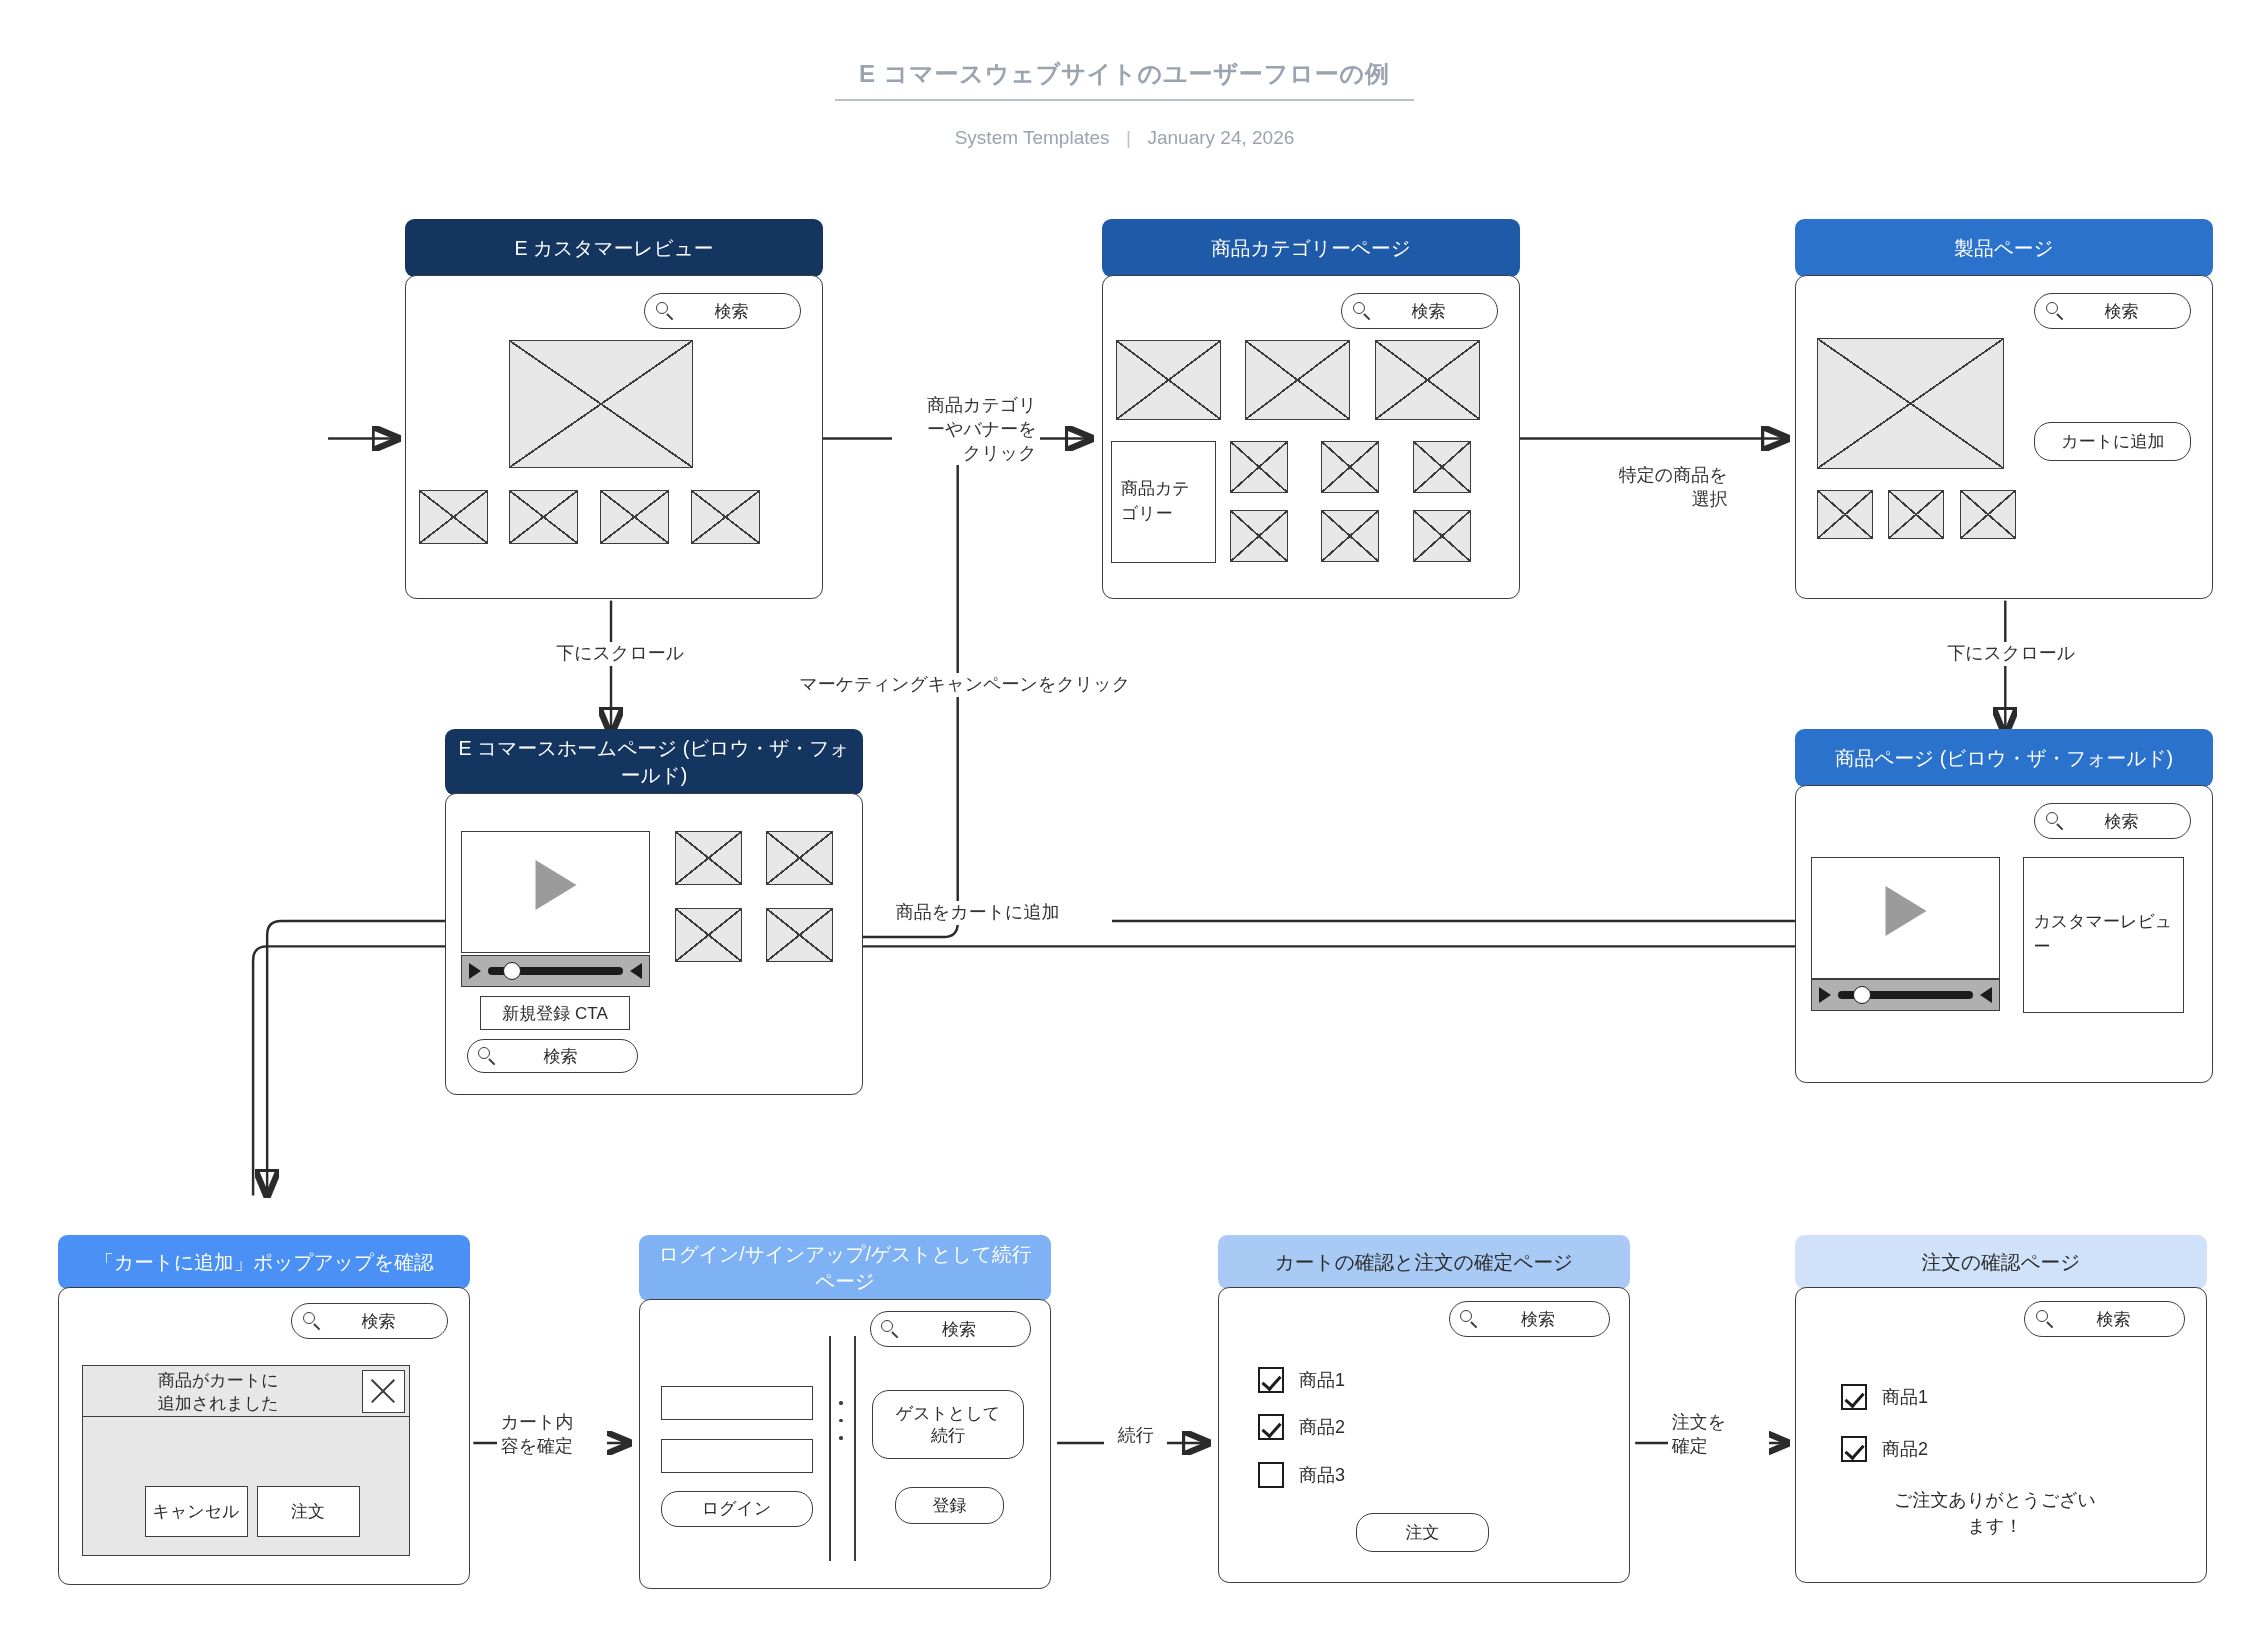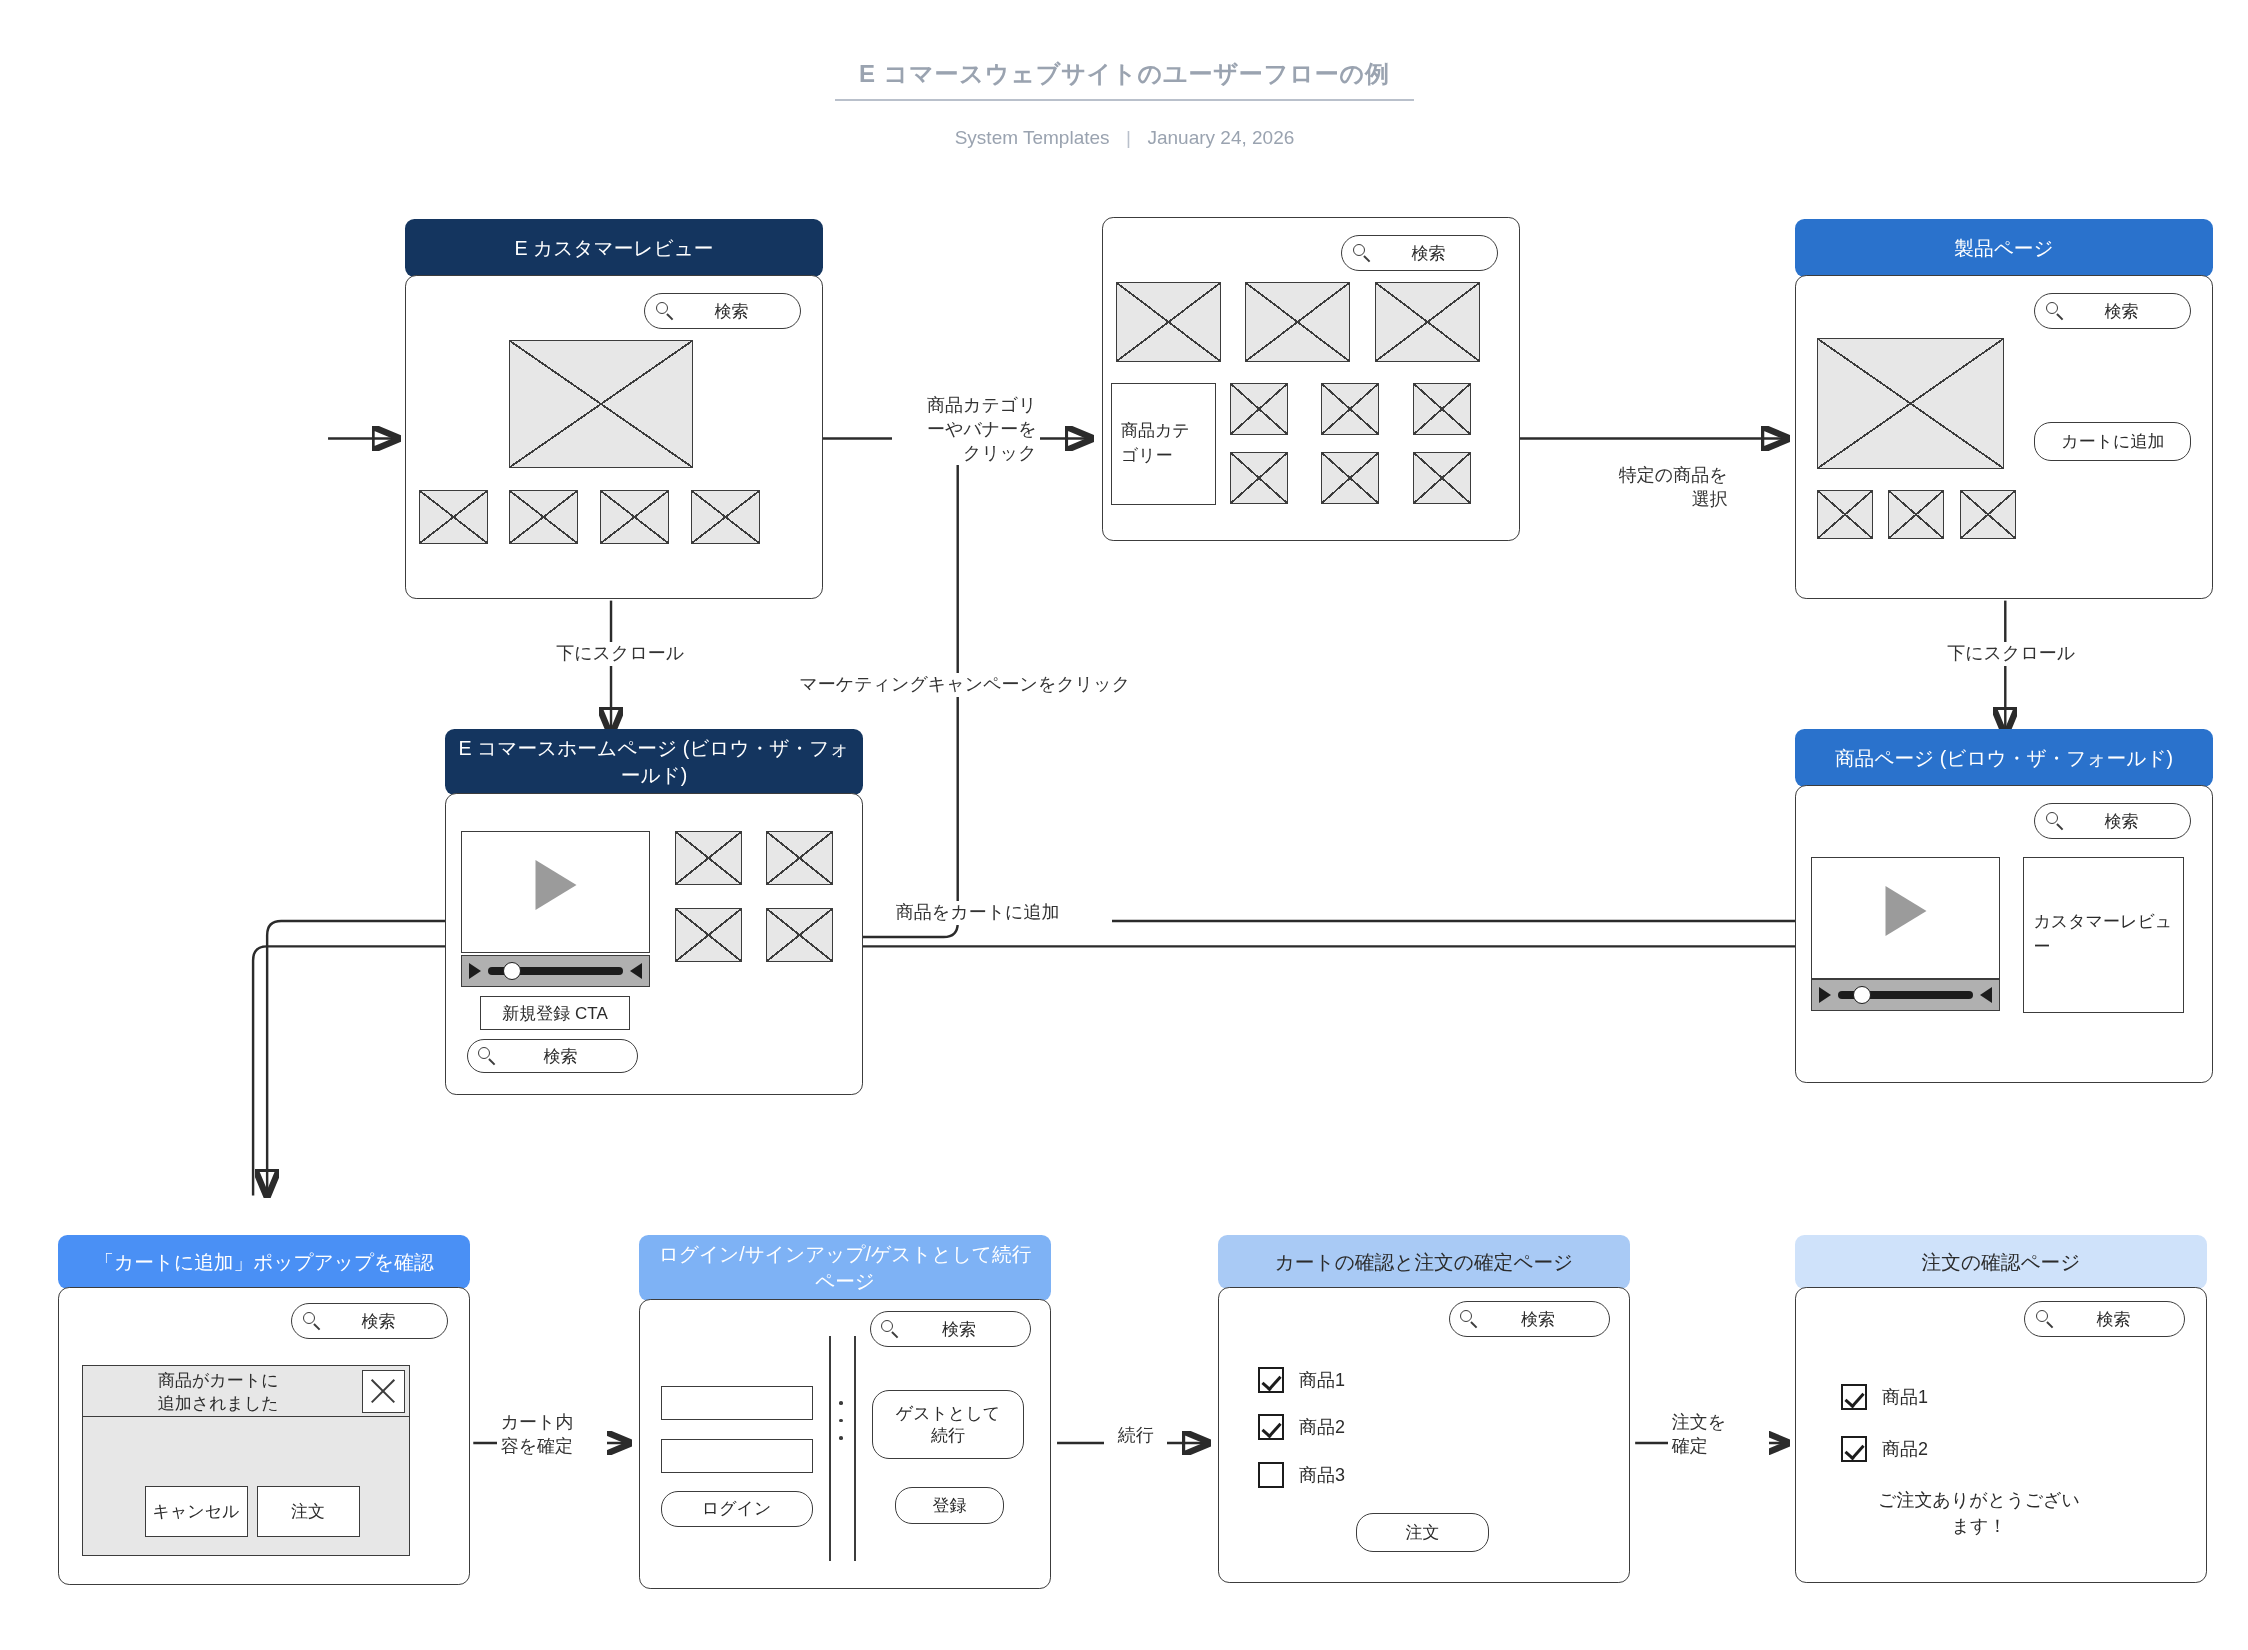--- a/index.html
+++ b/index.html
@@ -168,20 +168,21 @@
       </div>
       <div class="wf-img" style="left:103px;top:64px;width:184px;height:128px;"></div>
       <div class="wf-img" style="left:13px;top:214px;width:69px;height:54px;"></div>
       <div class="wf-img" style="left:103px;top:214px;width:69px;height:54px;"></div>
       <div class="wf-img" style="left:194px;top:214px;width:69px;height:54px;"></div>
       <div class="wf-img" style="left:285px;top:214px;width:69px;height:54px;"></div>
     </div>
   </div>
 
   <div class="node" style="left:1102px;top:219px;width:418px;">
+    <div class="node-head" style="height:58px;background:#1e5aa8;color:#fff;">商品カテゴリーページ</div>
     <div class="node-body" style="height:324px;">
       <div class="searchbox" style="right:20.6px;top:17px;width:157px;height:36px;">
         <span class="mag"></span>
         <span class="lbl">検索</span>
       </div>
       <div class="wf-img" style="left:13px;top:64px;width:105px;height:80px;"></div>
       <div class="wf-img" style="left:142px;top:64px;width:105px;height:80px;"></div>
       <div class="wf-img" style="left:272px;top:64px;width:105px;height:80px;"></div>
       <div class="textbox" style="left:7.5px;top:165px;width:105px;height:122px;display:flex;align-items:center;white-space:pre-line;"><span>商品カテ
 ゴリー</span></div>
@@ -329,19 +330,19 @@
         <span class="lbl">検索</span>
       </div>
       <div class="ckrow" style="left:45px;top:96px;">
         <span class="ckbox on"></span>
         <span>商品1</span>
       </div>
       <div class="ckrow" style="left:45px;top:148px;">
         <span class="ckbox on"></span>
         <span>商品2</span>
       </div>
-      <div class="ctext" style="left:52px;top:199px;width:262px;white-space:pre-line;">ご注文ありがとうござい
+      <div class="ctext" style="left:68px;top:199px;width:262px;white-space:pre-line;">ご注文ありがとうござい
 ます！</div>
     </div>
   </div>
 
 </div>
 
 
 </body></html>

